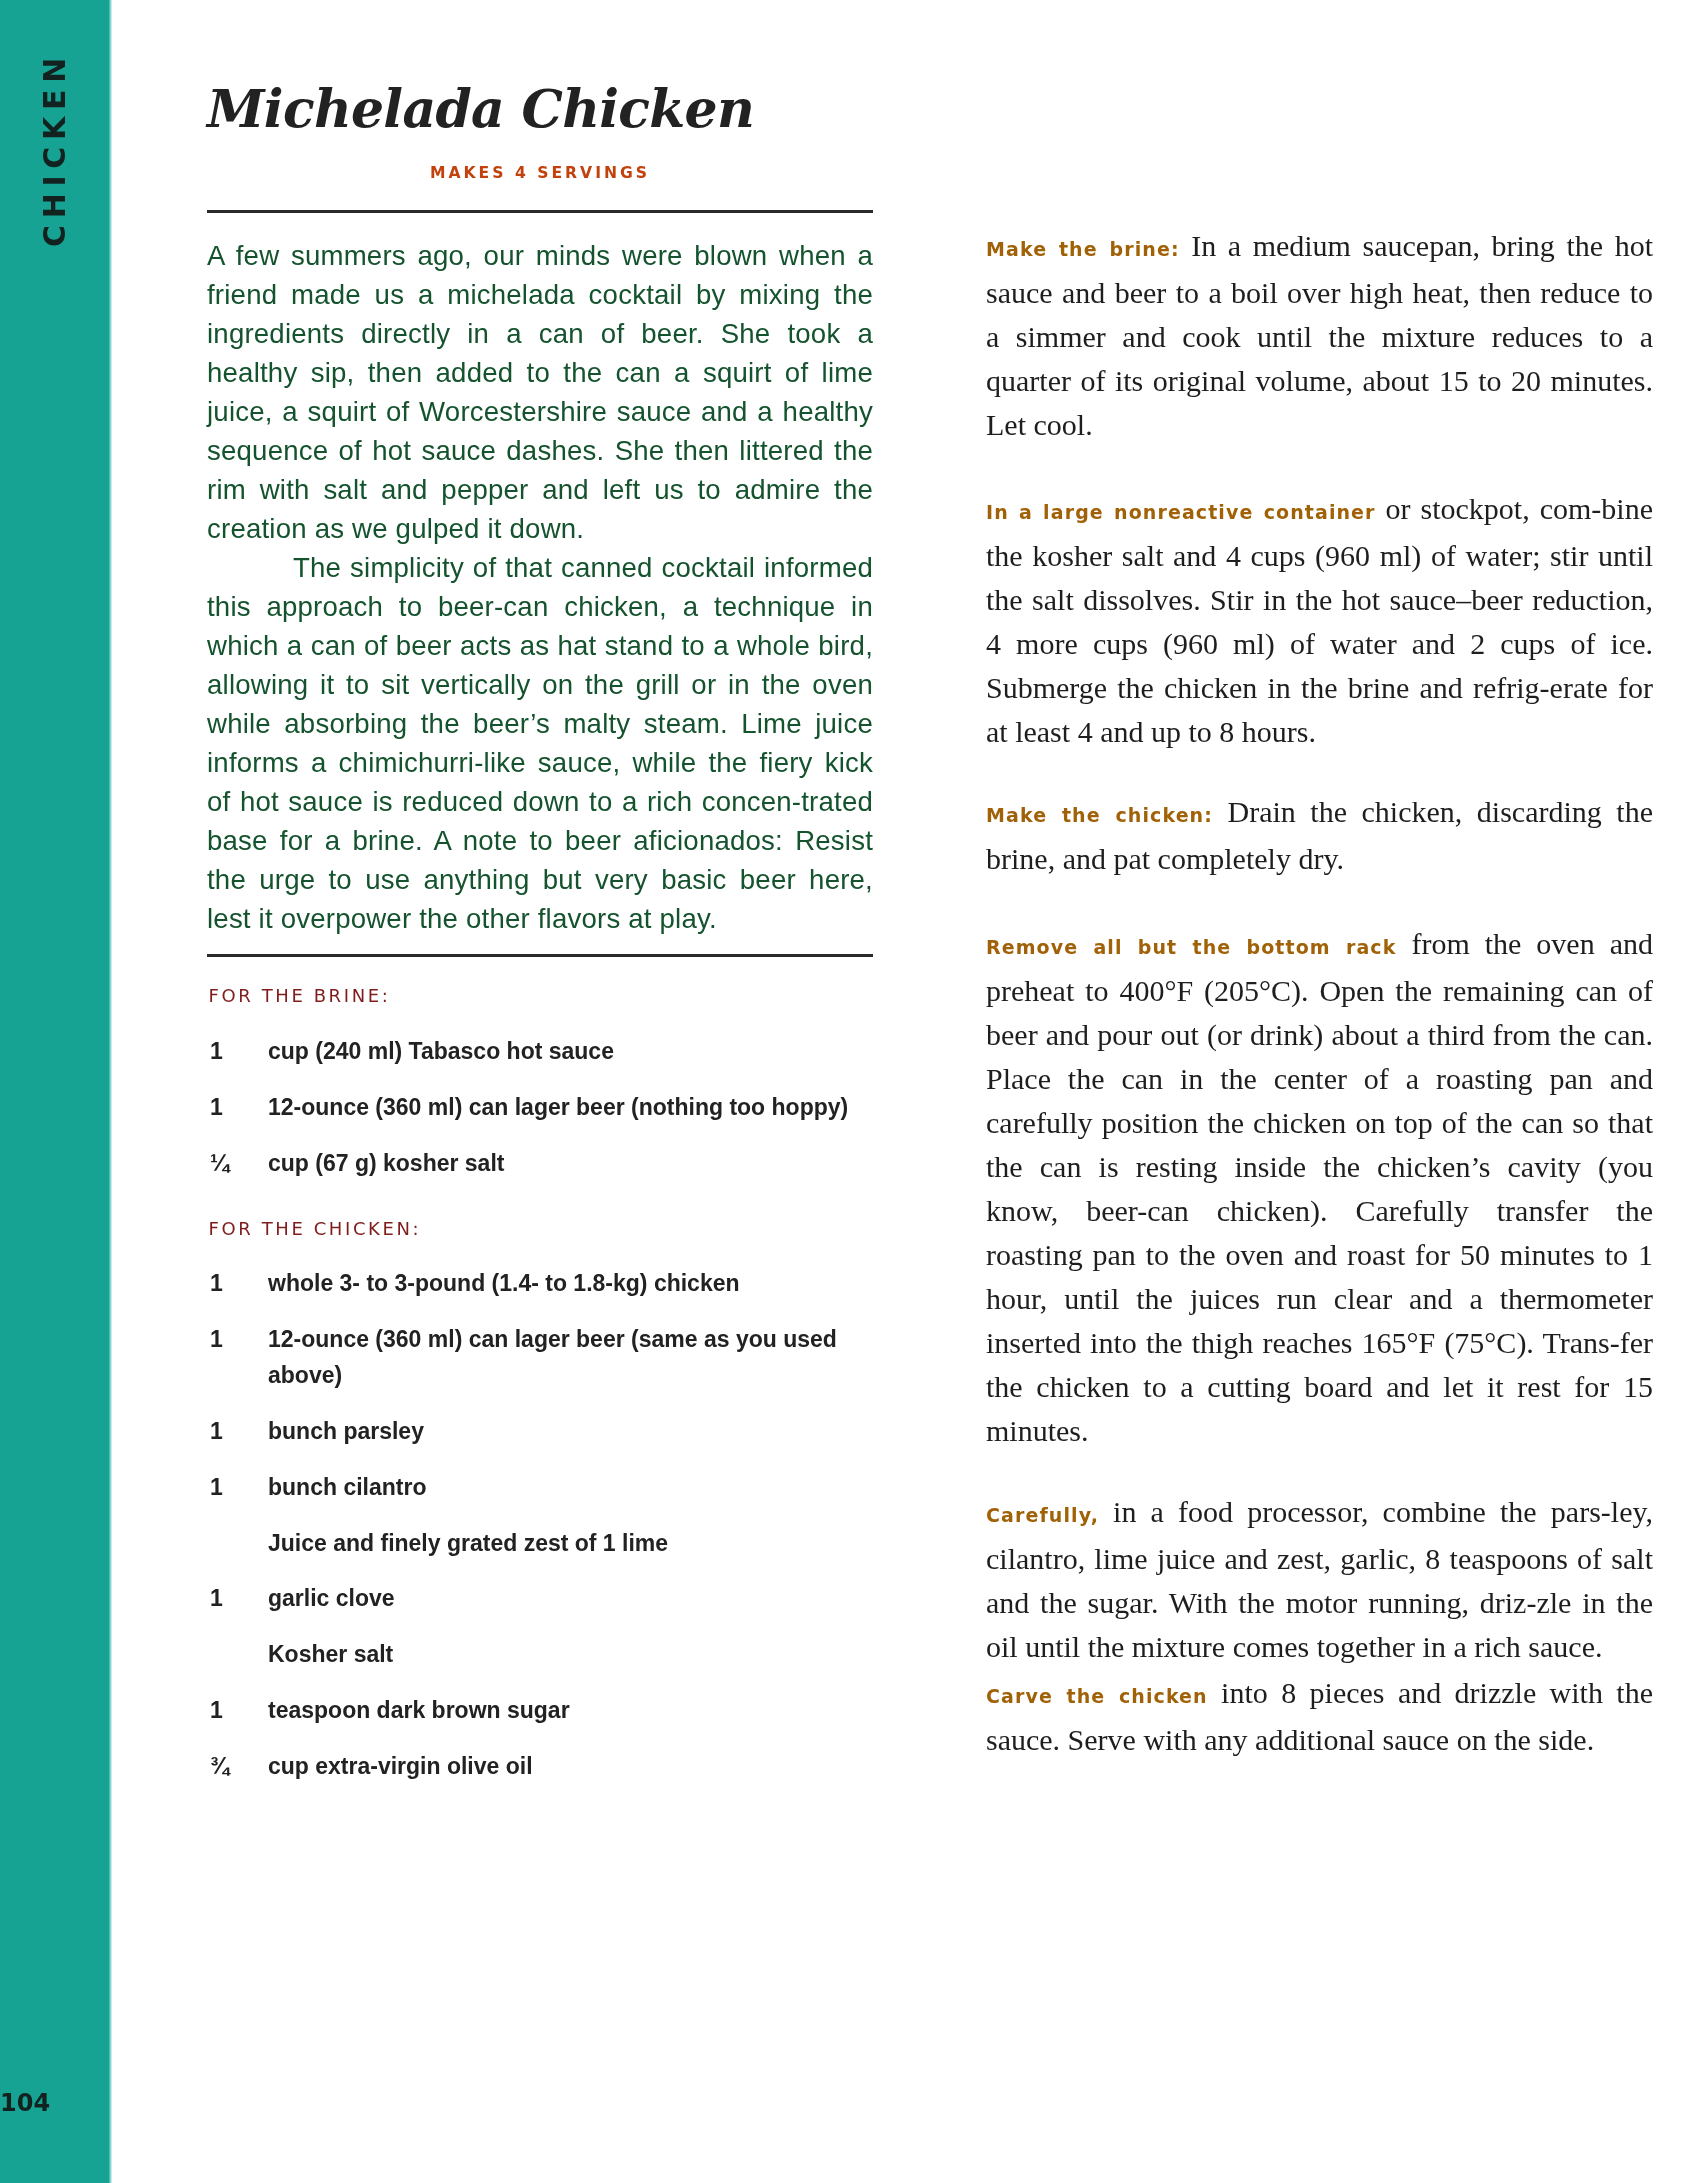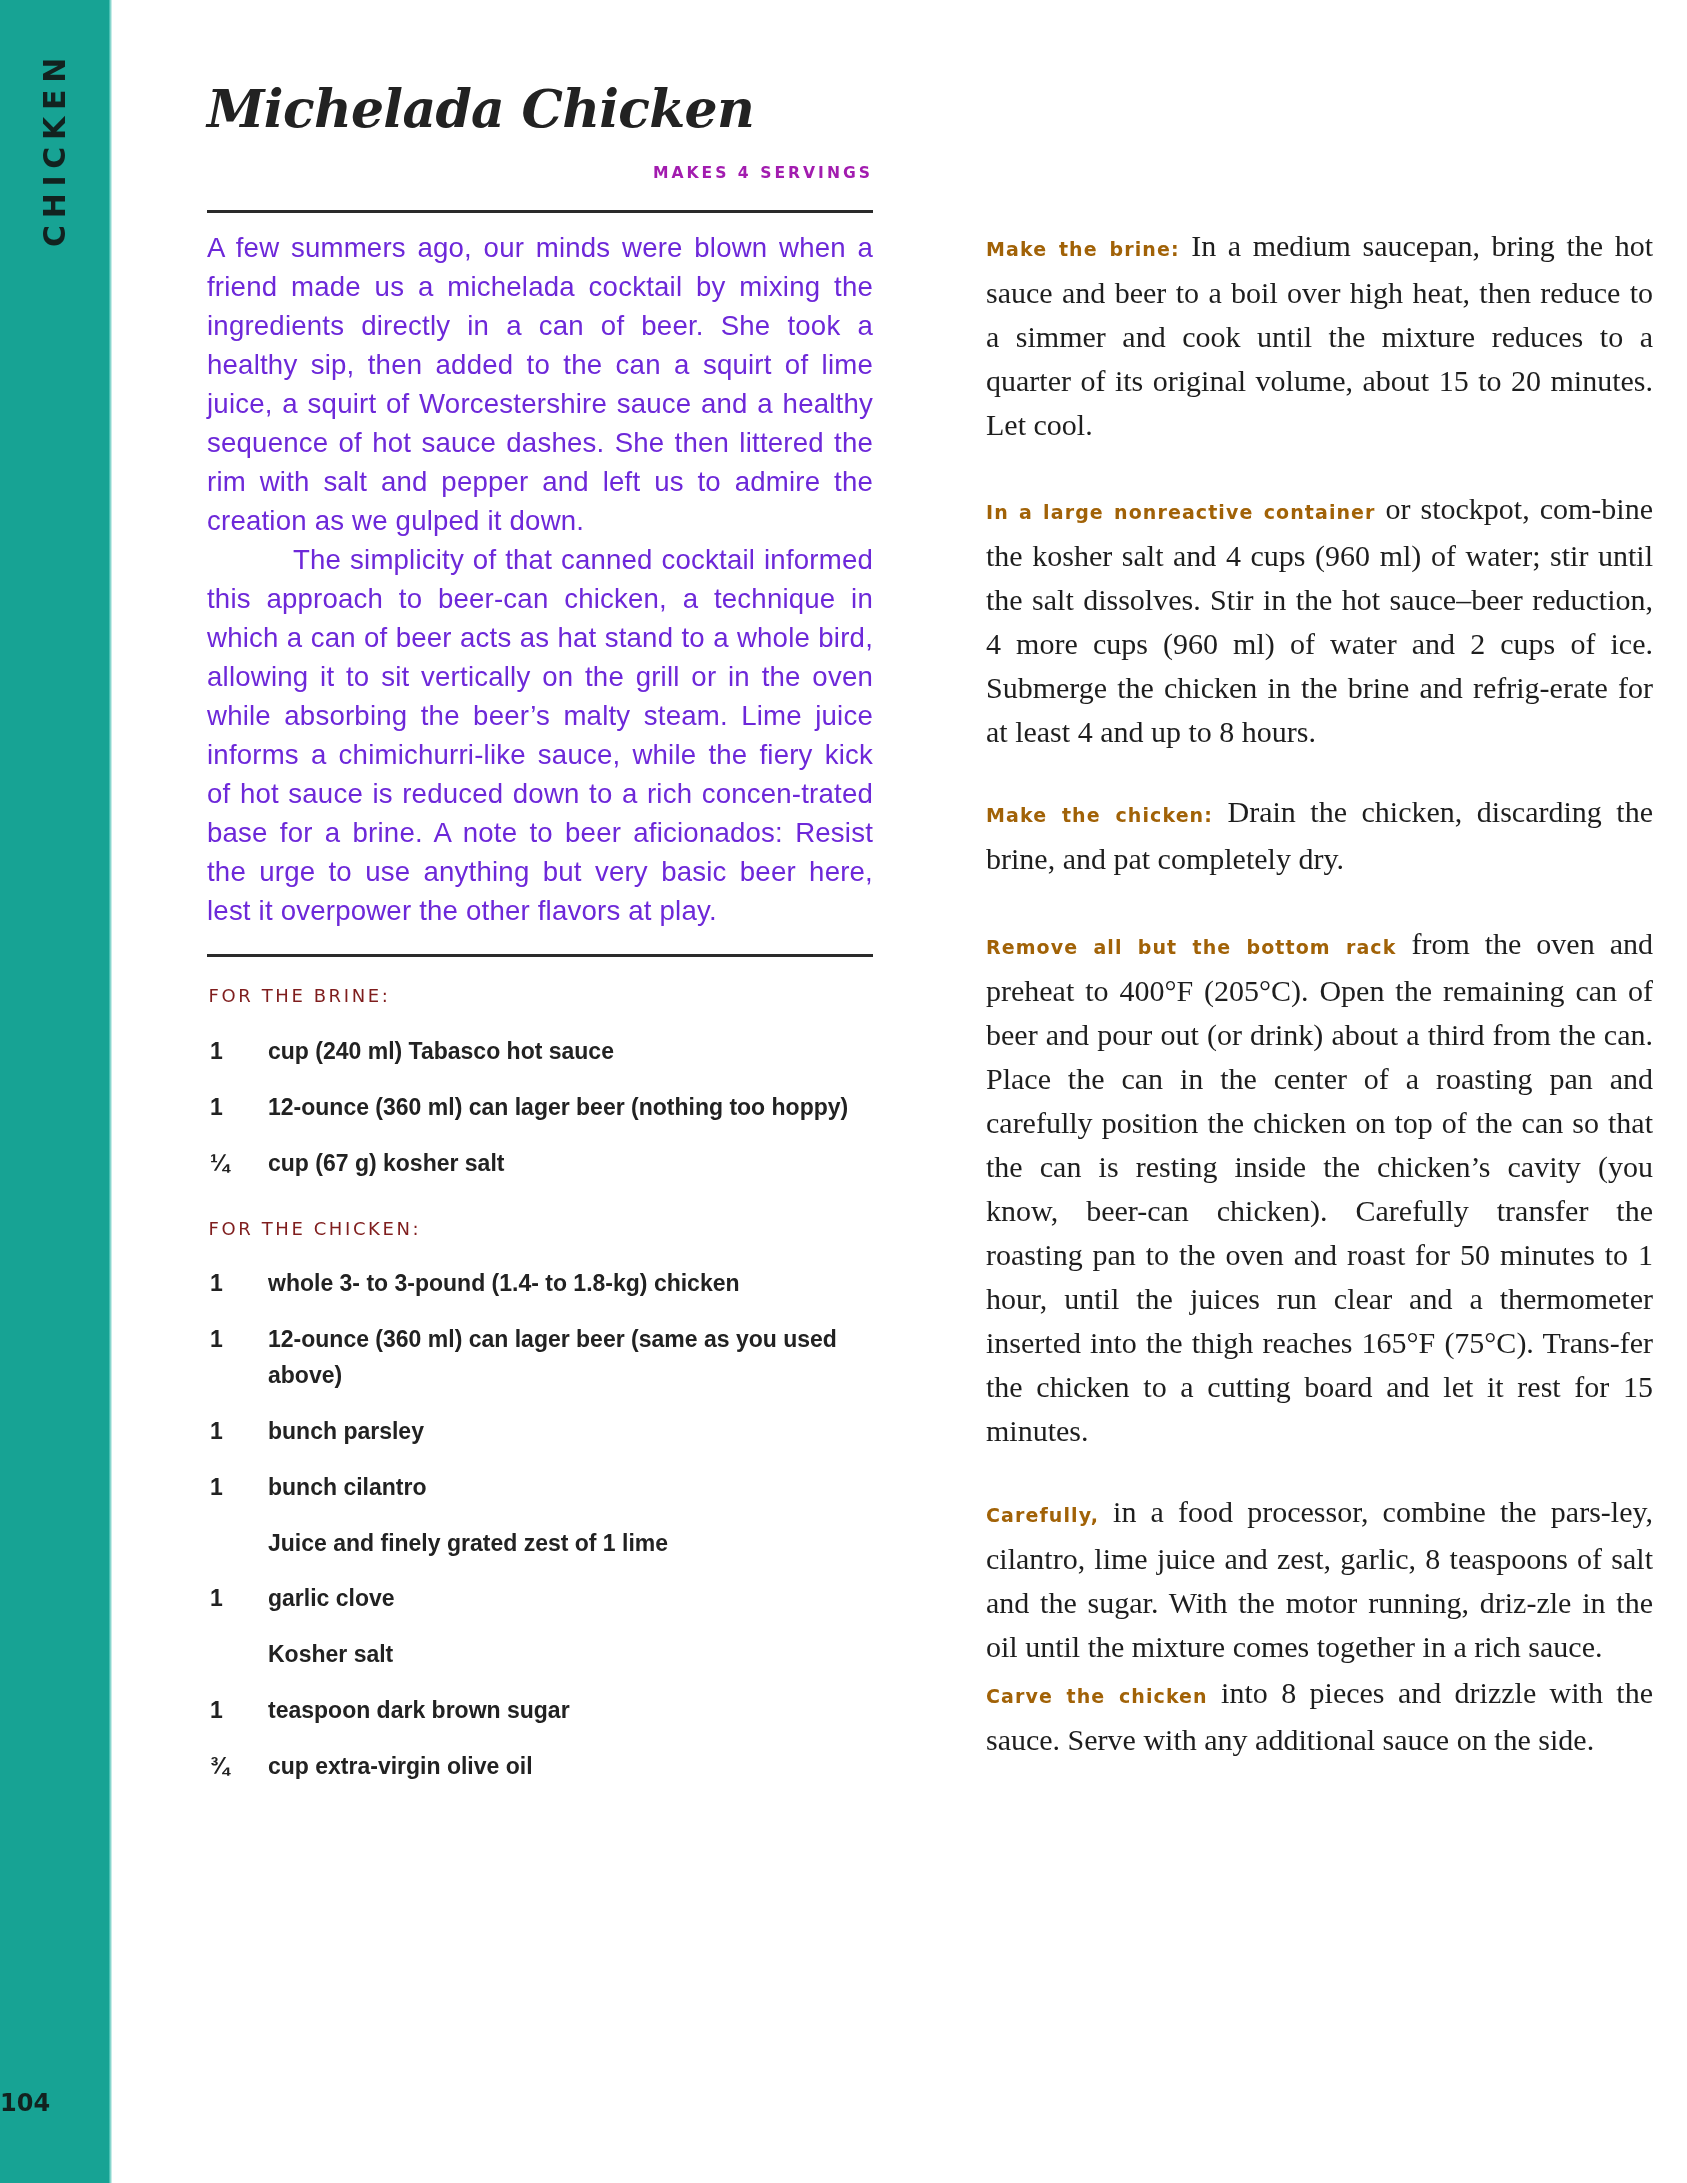--- a/index.html
+++ b/index.html
@@ -28,31 +28,31 @@
     font-family: "DejaVu Sans", sans-serif; font-weight: bold; font-size: 24px;
     color: #12221f;
   }
   .left-col { position: absolute; left: 207px; width: 666px; top: 0; }
   .title {
     position: absolute; left: 0; width: 666px; top: 75px; 
     font-family: "DejaVu Serif", serif; font-style: italic; font-weight: bold;
     font-size: 52px; line-height: 67px; color: #222; letter-spacing: -0.7px;
   }
   .servings {
-    position: absolute; left: 0; width: 666px; top: 164px; text-align: right;
+    position: absolute; left: 0; width: 666px; top: 164px; text-align: center;
     font-family: "DejaVu Sans", sans-serif; font-size: 15.6px; letter-spacing: 3px;
-    font-weight: bold; color: #a21caf;
+    font-weight: bold; color: #c2410c;
   }
   .rule {
     position: absolute; left: 0; width: 666px; height: 3px; background: #2a2a2a;
   }
   .intro {
-    position: absolute; left: 0; width: 666px; top: 228px;
+    position: absolute; left: 0; width: 666px; top: 236px;
     font-family: "Liberation Sans", sans-serif; font-size: 27.6px; line-height: 39px;
-    text-align: justify; color: #6d28d9; letter-spacing: 0.2px;
+    text-align: justify; color: #14532d; letter-spacing: 0.2px;
   }
   .intro p { margin: 0; }
   .intro p + p { text-indent: 86px; }
   .ing-heading {
     position: absolute; left: 1.5px;
     font-family: "DejaVu Sans", sans-serif; font-size: 18px; letter-spacing: 2.6px;
     color: #7f1d1d; font-weight: normal;
   }
   .ing-row {
     position: absolute; left: 0; width: 666px; display: flex;

